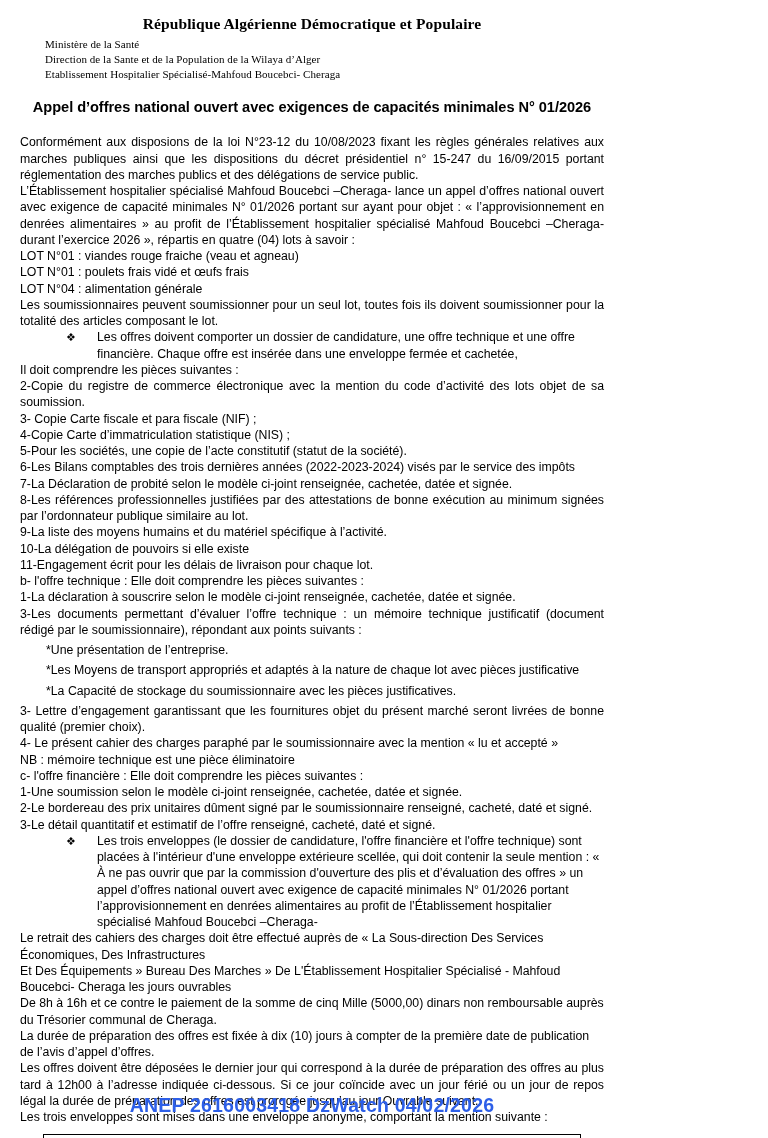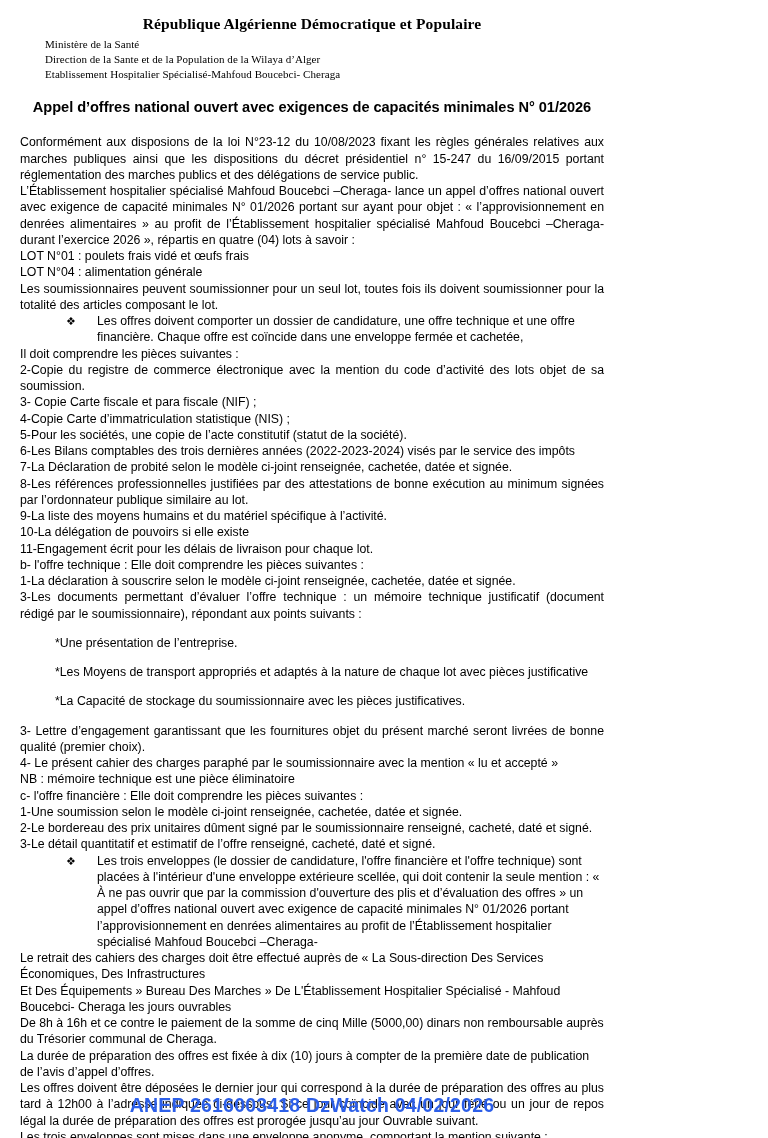--- a/index.html
+++ b/index.html
@@ -82,21 +82,21 @@
     width: 31px;
     flex: 0 0 31px;
     font-size: 11px;
     line-height: 16.25px;
   }
   .bullet-text {
     flex: 1 1 auto;
     text-align: left;
   }
   .star-line {
-    margin: 13px;
+    margin: 4px;
     padding-left: 22px;
     text-align: left;
   }
 
   
   .env-box {
     position: relative;
     margin: 9px auto 0 auto;
     width: 538px;
     box-sizing: border-box;
@@ -139,28 +139,29 @@
       <div class="hdr-line">Etablissement Hospitalier Spécialisé-Mahfoud Boucebci- Cheraga</div>
     </div>
     <div class="doc-title">Appel d’offres national ouvert avec exigences de capacités minimales N° 01/2026</div>
   </div>
 
   <div class="body-wrap">
 
     <p class="p">Conformément aux disposions de la loi N°23-12 du 10/08/2023 fixant les règles générales relatives aux marches publiques ainsi que les dispositions du décret présidentiel n° 15-247 du 16/09/2015 portant réglementation des marches publics et des délégations de service public.</p>
     <p class="p">L’Établissement hospitalier spécialisé Mahfoud Boucebci –Cheraga- lance un appel d’offres national ouvert avec exigence de capacité minimales N° 01/2026 portant sur ayant pour objet : « l’approvisionnement en denrées alimentaires » au profit de l’Établissement hospitalier spécialisé Mahfoud Boucebci –Cheraga- durant l’exercice 2026 », répartis en quatre (04) lots à savoir :</p>
 
+    <p class="p nowrapline">LOT N°01 : viandes rouge fraiche (veau et agneau)</p>
     <p class="p nowrapline">LOT N°01 : poulets frais vidé et œufs frais</p>
     <p class="p nowrapline">LOT N°04 : alimentation générale</p>
 
     <p class="p">Les soumissionnaires peuvent soumissionner pour un seul lot, toutes fois ils doivent soumissionner pour la totalité des articles composant le lot.</p>
 
     <div class="bullet-row">
       <span class="bullet-glyph">❖</span>
-      <span class="bullet-text">Les offres doivent comporter un dossier de candidature, une offre technique et une offre financière. Chaque offre est coïncide dans une enveloppe fermée et cachetée,</span>
+      <span class="bullet-text">Les offres doivent comporter un dossier de candidature, une offre technique et une offre financière. Chaque offre est insérée dans une enveloppe fermée et cachetée,</span>
     </div>
 
     <p class="p nowrapline">Il doit comprendre les pièces suivantes :</p>
 
     <p class="p">2-Copie du registre de commerce électronique avec la mention du code d’activité des lots objet de sa soumission.</p>
     <p class="p">3- Copie Carte fiscale et para fiscale (NIF) ;</p>
     <p class="p">4-Copie Carte d’immatriculation statistique (NIS) ;</p>
     <p class="p">5-Pour les sociétés, une copie de l’acte constitutif (statut de la société).</p>
     <p class="p">6-Les Bilans comptables des trois dernières années (2022-2023-2024) visés par le service des impôts</p>
     <p class="p">7-La Déclaration de probité selon le modèle ci-joint renseignée, cachetée, datée et signée.</p>

